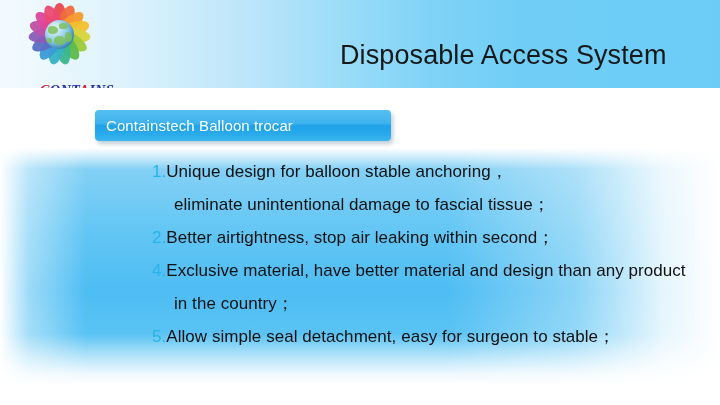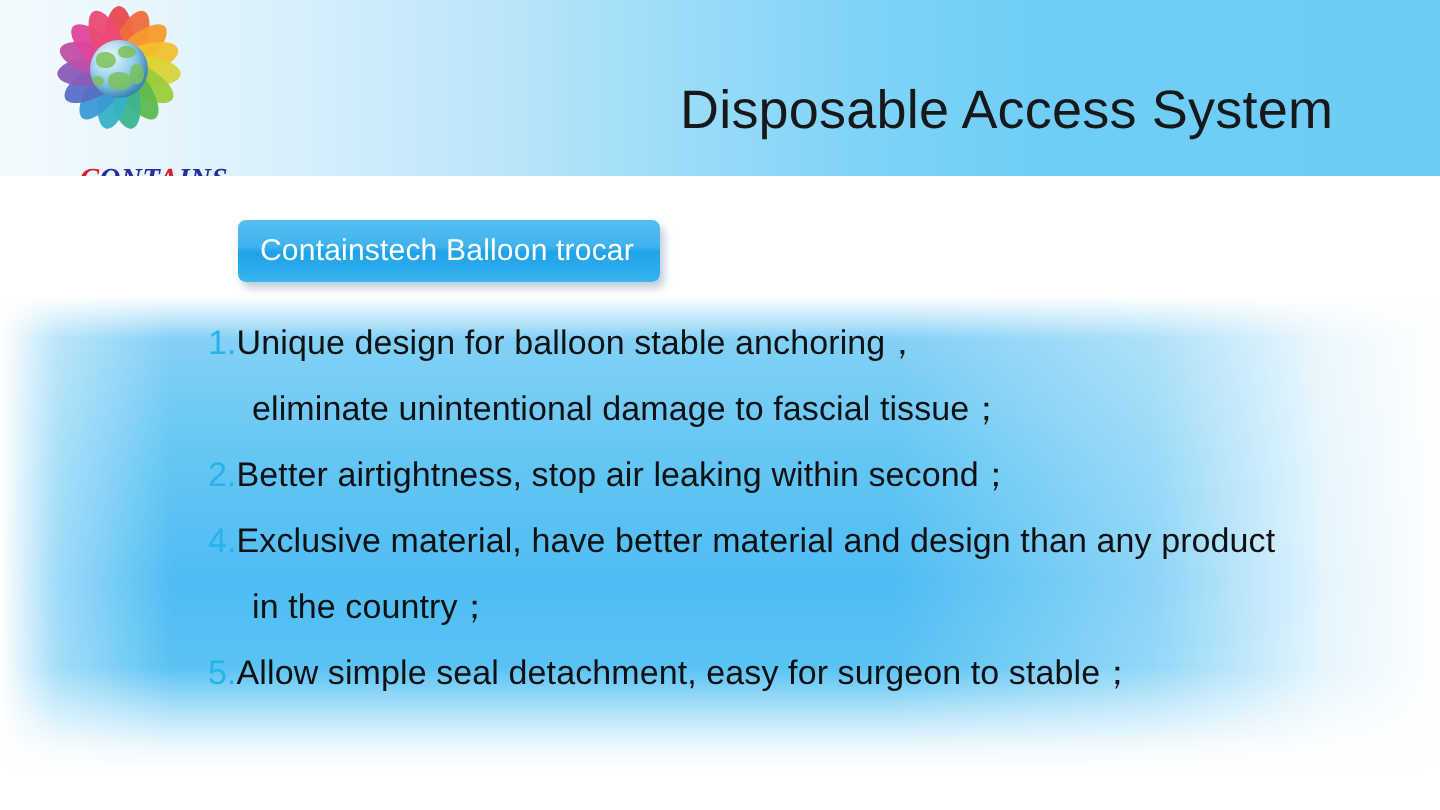--- a/index.html
+++ b/index.html
@@ -124,23 +124,23 @@
   #white-gap {
     position: absolute;
     left: 0; top: 88px;
     width: 720px; height: 62px;
     background: #ffffff;
   }
 
   
   #subbanner {
     position: absolute;
-    left: 119px;
+    left: 95px;
     top: 110px;
-    width: 211px;
+    width: 296px;
     height: 31px;
     border-radius: 4px;
     background: linear-gradient(to bottom,
         #56bff0 0%,
         #3fb3ee 42%,
         #1fa2e8 52%,
         #2babec 80%,
         #3bb6ef 100%);
     box-shadow: 2px 3px 4px rgba(70,110,140,0.35);
   }
@@ -192,20 +192,21 @@
     width: 600px;
   }
   .bullet-line {
     position: relative;
     height: 33px;
     line-height: 33px;
     font-size: 17px;
     color: #101113;
     white-space: nowrap;
     letter-spacing: 0.05px;
+    margin-left: 48px;
   }
   .bullet-num {
     display: inline-block;
     color: #27b3e8;
     font-size: 17px;
   }
   .bullet-text {
     display: inline-block;
     color: #101113;
   }

